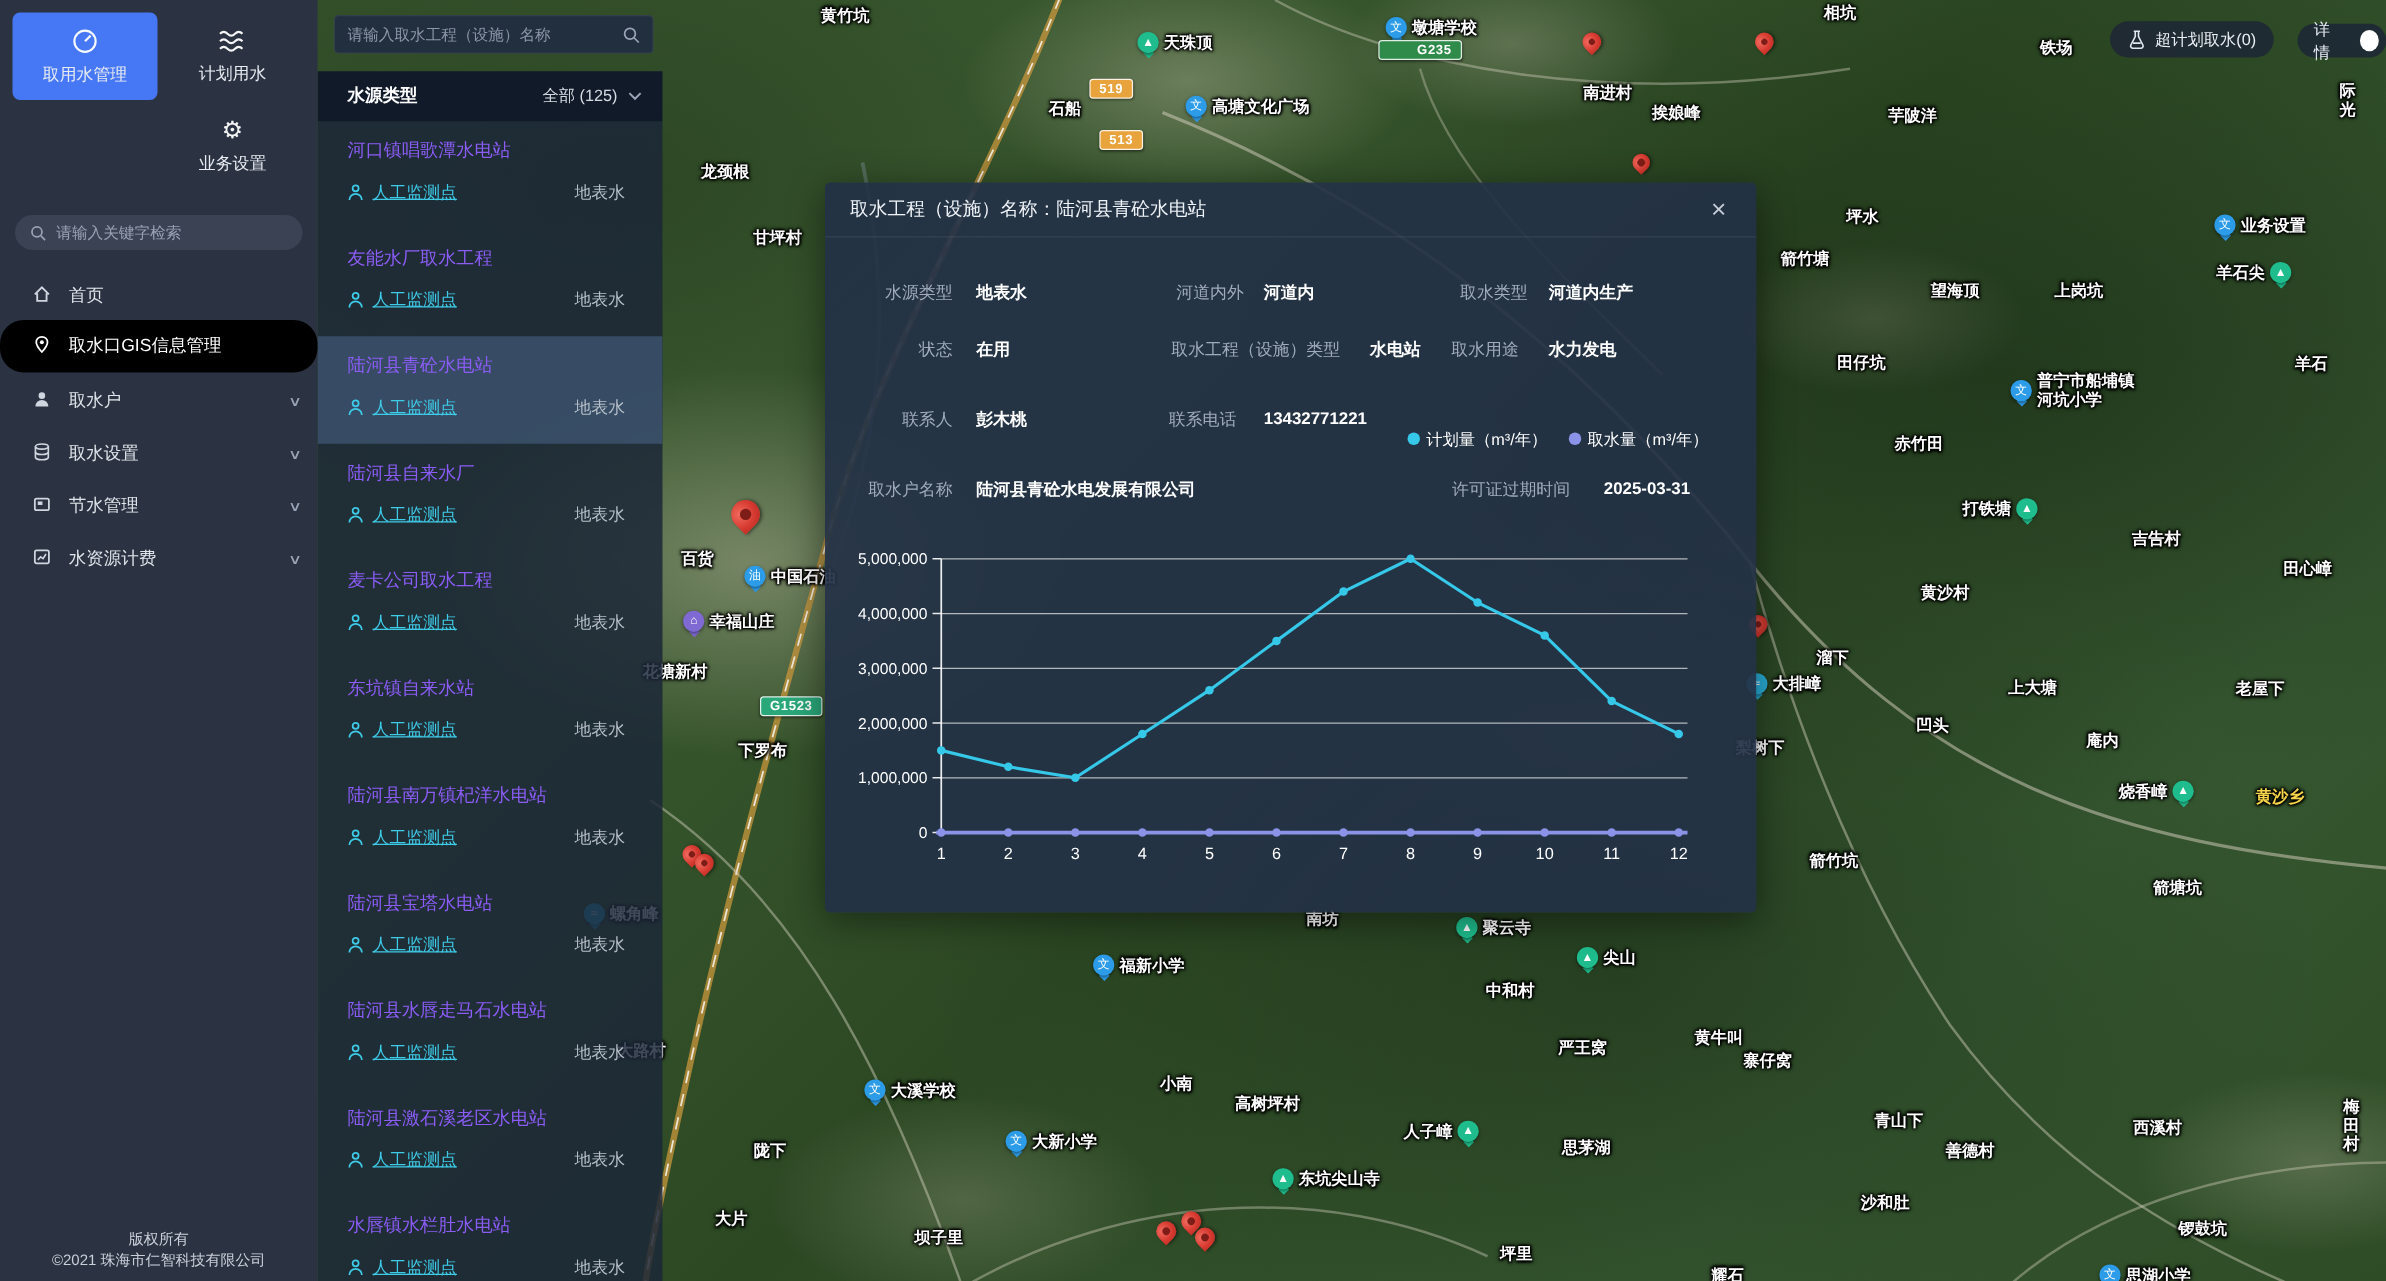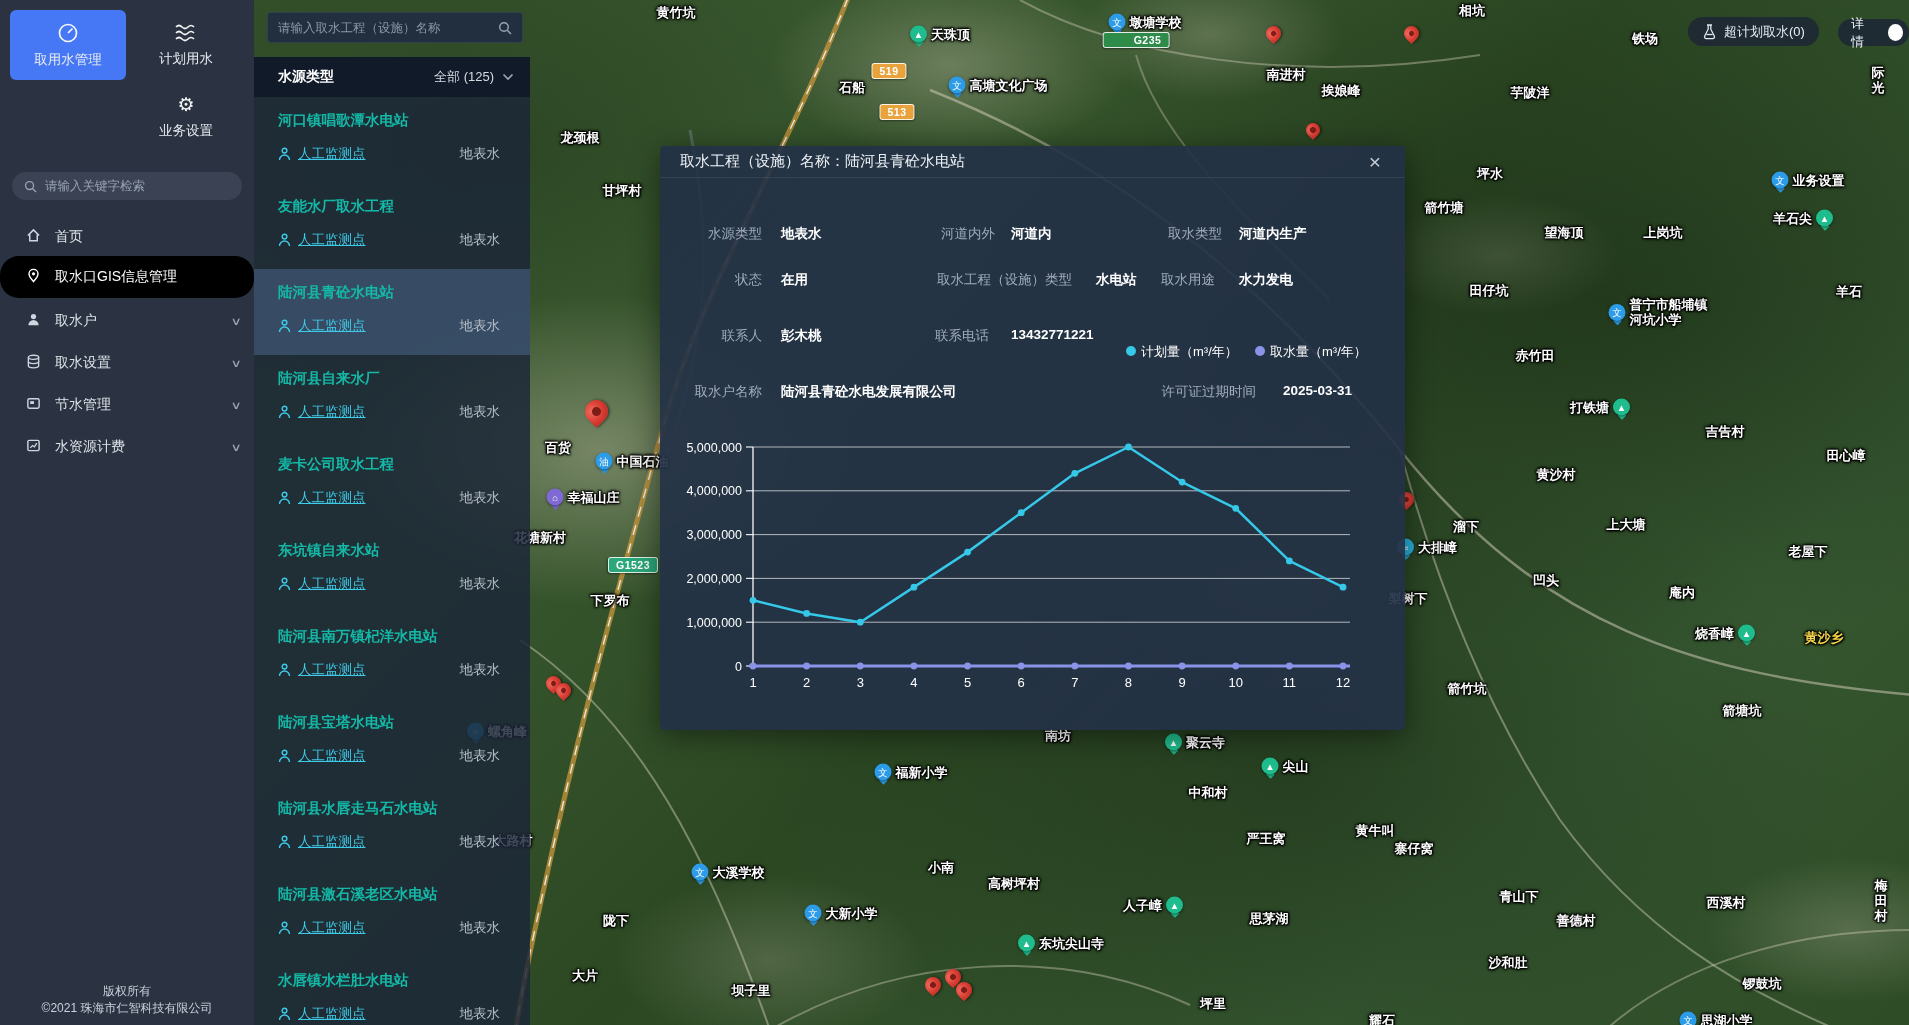--- a/index.html
+++ b/index.html
@@ -54,21 +54,21 @@
   #station-search input { flex:1; background:transparent; border:none; outline:none;
     color:#dfe5ec; font-size:12.5px; font-family:inherit; }
   #station-search input::placeholder { color:#8b97a8; }
   #station-panel { position:absolute; left:254px; top:57px; width:276px; height:968px; z-index:5;
     background:rgba(27,38,56,.84); overflow:hidden; }
   #panel-header { height:40px; background:rgba(15,24,39,.9); display:flex; align-items:center; padding:0 16px 0 24px; }
   #panel-header .ftitle { color:#fff; font-size:14px; font-weight:700; flex:1; }
   #panel-header .fval { color:#d5dbe3; font-size:13px; margin-right:8px; }
   .station-item { position:relative; height:86px; padding:14px 16px 0 24px; cursor:pointer; }
   .station-item.selected { background:rgba(84,116,158,.45); }
-  .station-item .sname { color:#14b8a6; font-size:14.5px; font-weight:700; }
+  .station-item .sname { color:#8b5cf6; font-size:14.5px; font-weight:400; }
   .station-item .smeta { position:absolute; left:24px; right:30px; top:48px; display:flex; align-items:center; }
   .station-item .monitor { color:#3ecbe8; font-size:13.5px; text-decoration:underline; margin-left:7px; flex:1; }
   .station-item .wtype { color:#b6bfc9; font-size:13.5px; }
 
   
   #sidebar { position:absolute; left:0; top:0; width:254px; height:1025px; background:#2b3342; z-index:8; }
   .mod-btn { position:absolute; width:116px; height:70px; border-radius:6px; display:flex; flex-direction:column;
     align-items:center; justify-content:center; gap:7px; color:#e8ecf2; font-size:13.5px; cursor:pointer; }
   .mod-btn.active { background:#4677f5; }
   .mod-btn svg, .mod-btn .gchar { opacity:.95; }
@@ -80,21 +80,21 @@
     padding:0 14px 0 26px; color:#dfe4ea; font-size:14px; cursor:pointer; gap:14px; }
   .menu-item.active { background:#000000; color:#fff;border-radius:19px; }
   .menu-item .mlabel { flex:1; }
   .chev { color:#9aa6b8; font-size:11px; transform:scaleX(1.4); }
   #copyright { position:absolute; bottom:8px; left:0; width:254px; text-align:center; color:#c9d0da;
     font-size:12px; line-height:17px; }
 
   
   #modal { position:absolute; left:660px; top:146px; width:745px; height:584px; z-index:7;
     background:rgba(36,49,70,.93); border-radius:4px; box-shadow:0 6px 30px rgba(0,0,0,.45); }
-  #modal-header { height:32px; border-bottom:1px solid rgba(255,255,255,.07); display:flex; align-items:center;
+  #modal-header { height:44px; border-bottom:1px solid rgba(255,255,255,.07); display:flex; align-items:center;
     padding:0 20px; }
   #modal-title { color:#eef2f7; font-size:15px; font-weight:500; flex:1; }
   #modal-close { color:#c6cdd8; font-size:21px; line-height:21px; cursor:pointer; padding:0 4px; }
   .f-label { position:absolute; width:220px; text-align:right; color:#9fabbd; font-size:13.5px; }
   .f-value { position:absolute; color:#fff; font-size:13.5px; font-weight:700; white-space:nowrap; }
   #chart-svg { position:absolute; left:0; top:0; width:745px; height:584px; pointer-events:none; }
   #chart-svg text { font-family:"Liberation Sans","DejaVu Sans",sans-serif; }
 </style>
 </head>
 <body>
@@ -138,21 +138,21 @@
         <div class="map-label" style="left: 1849px; top: 291px;"><span>羊石</span></div>
         <div class="map-label" style="left: 1658px; top: 312px;"><span class="cpin" style="background: rgb(45, 156, 232);">文</span><span>普宁市船埔镇
 河坑小学</span></div>
         <div class="map-label" style="left: 1535px; top: 355px;"><span>赤竹田</span></div>
         <div class="map-label" style="left: 1600px; top: 407px;"><span>打铁塘</span><span class="cpin" style="background: rgb(31, 189, 141);">▲</span></div>
         <div class="map-label" style="left: 1725px; top: 431px;"><span>吉告村</span></div>
         <div class="map-label" style="left: 1846px; top: 455px;"><span>田心嶂</span></div>
         <div class="map-label" style="left: 1556px; top: 474px;"><span>黄沙村</span></div>
         <div class="map-label" style="left: 1466px; top: 526px;"><span>溜下</span></div>
         <div class="map-label" style="left: 1427px; top: 547px;"><span class="cpin" style="background: rgb(41, 174, 216);">≈</span><span>大排嶂</span></div>
-        <div class="map-label" style="left: 1626px; top: 524px;"><span>上大塘</span></div>
+        <div class="map-label" style="left: 1626px; top: 550px;"><span>上大塘</span></div>
         <div class="map-label" style="left: 1808px; top: 551px;"><span>老屋下</span></div>
         <div class="map-label" style="left: 1546px; top: 580px;"><span>凹头</span></div>
         <div class="map-label" style="left: 1682px; top: 592px;"><span>庵内</span></div>
         <div class="map-label" style="left: 1408px; top: 598px;"><span>梨树下</span></div>
         <div class="map-label" style="left: 1725px; top: 633px;"><span>烧香嶂</span><span class="cpin" style="background: rgb(31, 189, 141);">▲</span></div>
         <div class="map-label yellow" style="left: 1824px; top: 637px;"><span>黄沙乡</span></div>
         <div class="map-label" style="left: 1467px; top: 688px;"><span>箭竹坑</span></div>
         <div class="map-label" style="left: 1742px; top: 710px;"><span>箭塘坑</span></div>
         <div class="map-label" style="left: 497px; top: 731px;"><span class="cpin" style="background: rgb(41, 174, 216);">≈</span><span>螺角峰</span></div>
         <div class="map-label" style="left: 610px; top: 600px;"><span>下罗布</span></div>

